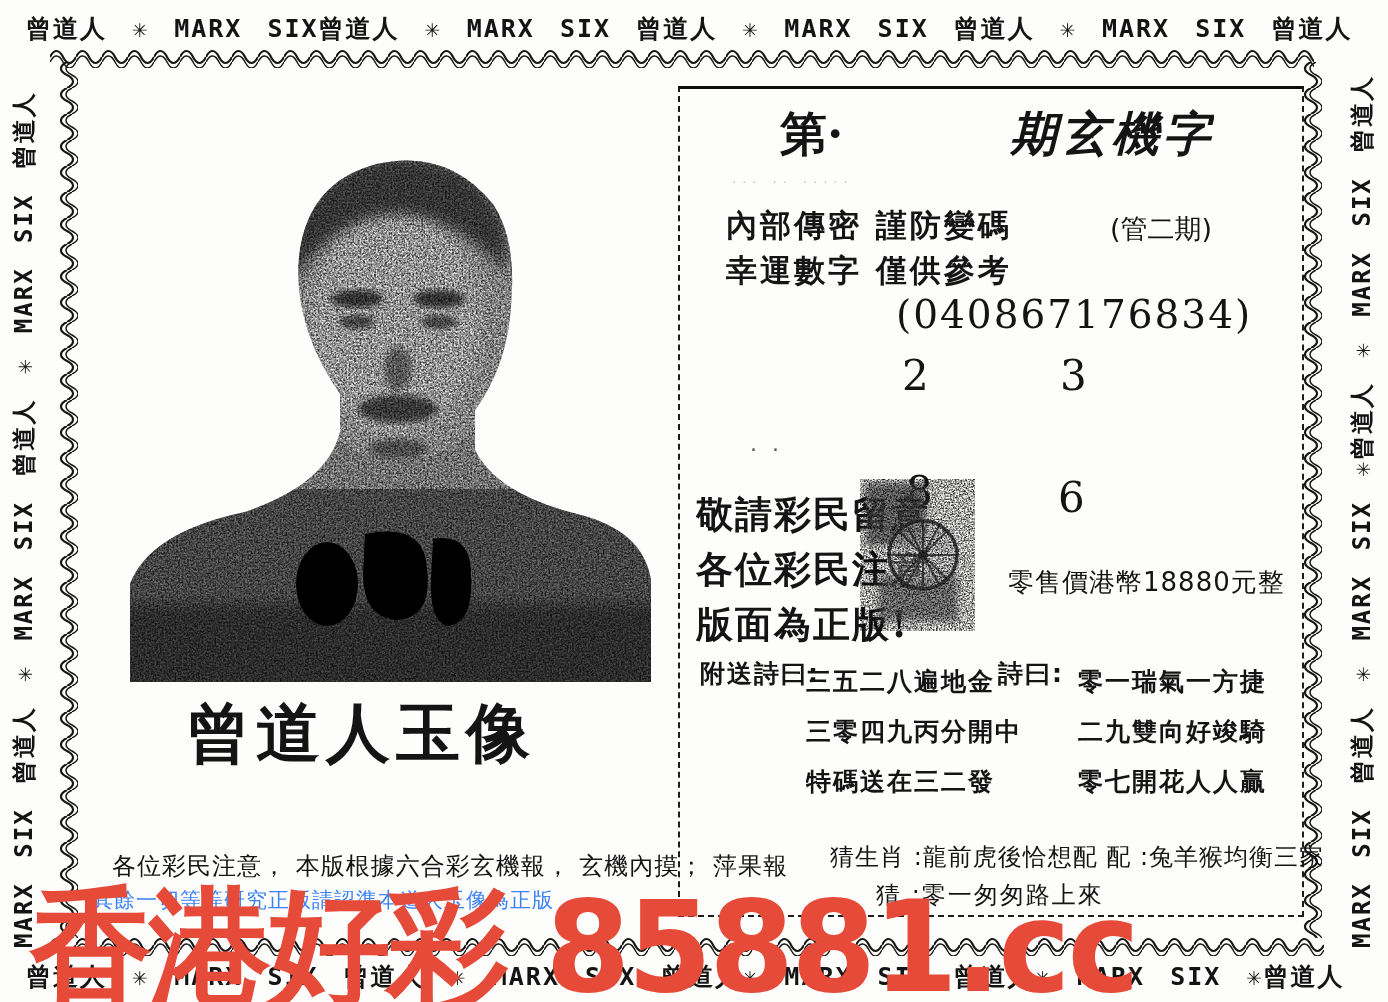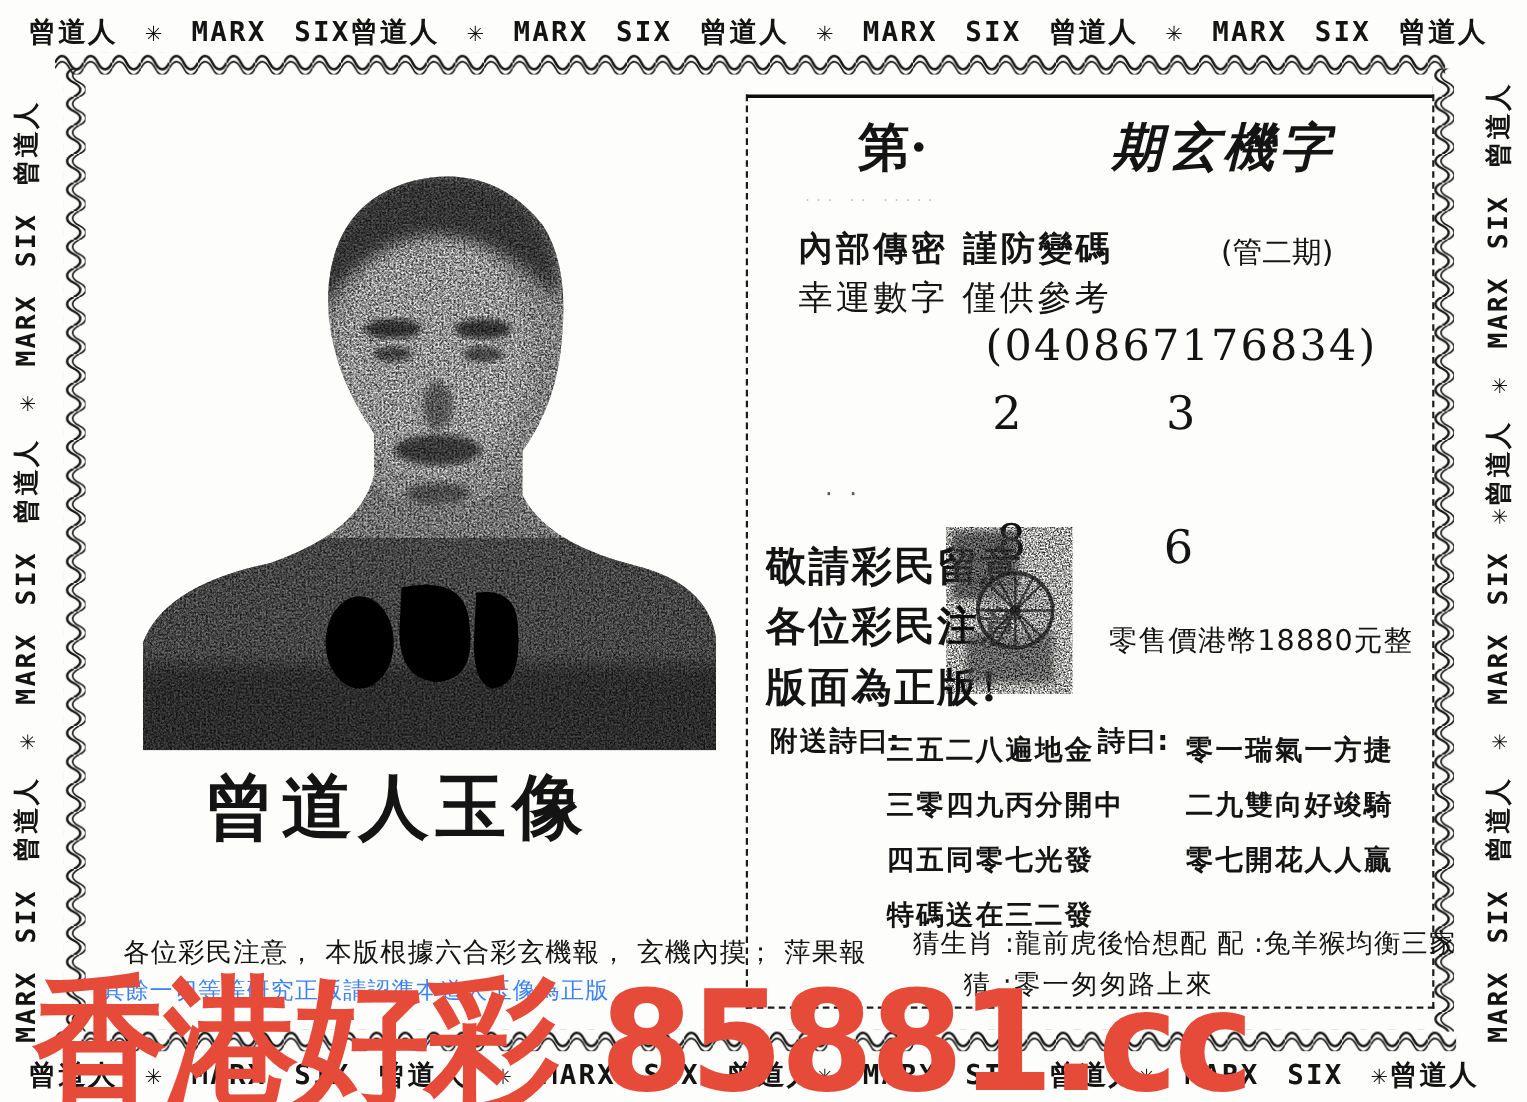--- a/index.html
+++ b/index.html
@@ -30,21 +30,21 @@
   .note1{left:112px;top:850px;font-size:24px;letter-spacing:1px;}
   .note2{left:92px;top:886px;font-size:21px;letter-spacing:1px;color:#3b82f6;}
 
   
   .panel{left:678px;top:86px;width:622px;height:826px;border:2px dashed #1c1c1c;border-top:3px solid #0e0e0e;}
   .p-title-prefix{left:100px;top:14px;font-size:47px;font-weight:bold;}
   .p-title-suffix{left:330px;top:14px;font-size:47px;font-weight:bold;letter-spacing:4px;font-style:italic;}
   .p-smudges{left:52px;top:86px;font-size:13px;color:#c0c0c0;letter-spacing:6px;}
   .p-line1{left:46px;top:116px;font-size:31px;font-weight:600;letter-spacing:3px;}
   .p-paren{left:430px;top:122px;font-size:27px;}
-  .p-line2{left:46px;top:161px;font-size:31px;font-weight:400;letter-spacing:3px;}
+  .p-line2{left:46px;top:161px;font-size:31px;font-weight:700;letter-spacing:3px;}
   .p-serial{left:216px;top:203px;font-size:39px;letter-spacing:2px;}
   .p-num{font-size:42px;}
   .p-n1{left:222px;top:262px;} .p-n2{left:380px;top:262px;}
   .p-n3{left:226px;top:378px;} .p-n4{left:378px;top:384px;}
   .p-dots{left:70px;top:348px;font-size:22px;color:#555;letter-spacing:4px;}
   .p-notice{left:16px;top:398px;font-size:37px;font-weight:bold;line-height:55px;letter-spacing:2px;}
   .p-stamp{left:180px;top:390px;}
   .p-price{left:328px;top:476px;font-size:26px;letter-spacing:1px;}
   .p-poem-label-l{left:20px;top:568px;font-size:25px;font-weight:bold;letter-spacing:2px;}
   .p-poem-l{left:126px;top:568px;font-size:25px;font-weight:bold;line-height:50px;letter-spacing:2px;}
@@ -187,21 +187,20 @@
       <path d="M63,42 L63,110 M29,76 L97,76 M39,52 L87,100 M87,52 L39,100 M46,45 L80,107 M80,45 L46,107" stroke="#3a3a3a" stroke-width="2.2" opacity="0.8"></path>
       <rect width="115" height="152" filter="url(#snoise)" opacity="0.85"></rect>
     </svg>
 
     <div class="abs nowrap p-price">零售價港幣18880元整</div>
 
     <div class="abs nowrap p-poem-label-l">附送詩曰:</div>
     <div class="abs p-poem-l">
       <div class="nowrap">三五二八遍地金</div>
       <div class="nowrap">三零四九丙分開中</div>
-      <div class="nowrap">四五同零七光發</div>
       <div class="nowrap">特碼送在三二發</div>
     </div>
 
     <div class="abs nowrap p-poem-label-r">詩曰:</div>
     <div class="abs p-poem-r">
       <div class="nowrap">零一瑞氣一方捷</div>
       <div class="nowrap">二九雙向好竣騎</div>
       <div class="nowrap">零七開花人人贏</div>
     </div>
 

